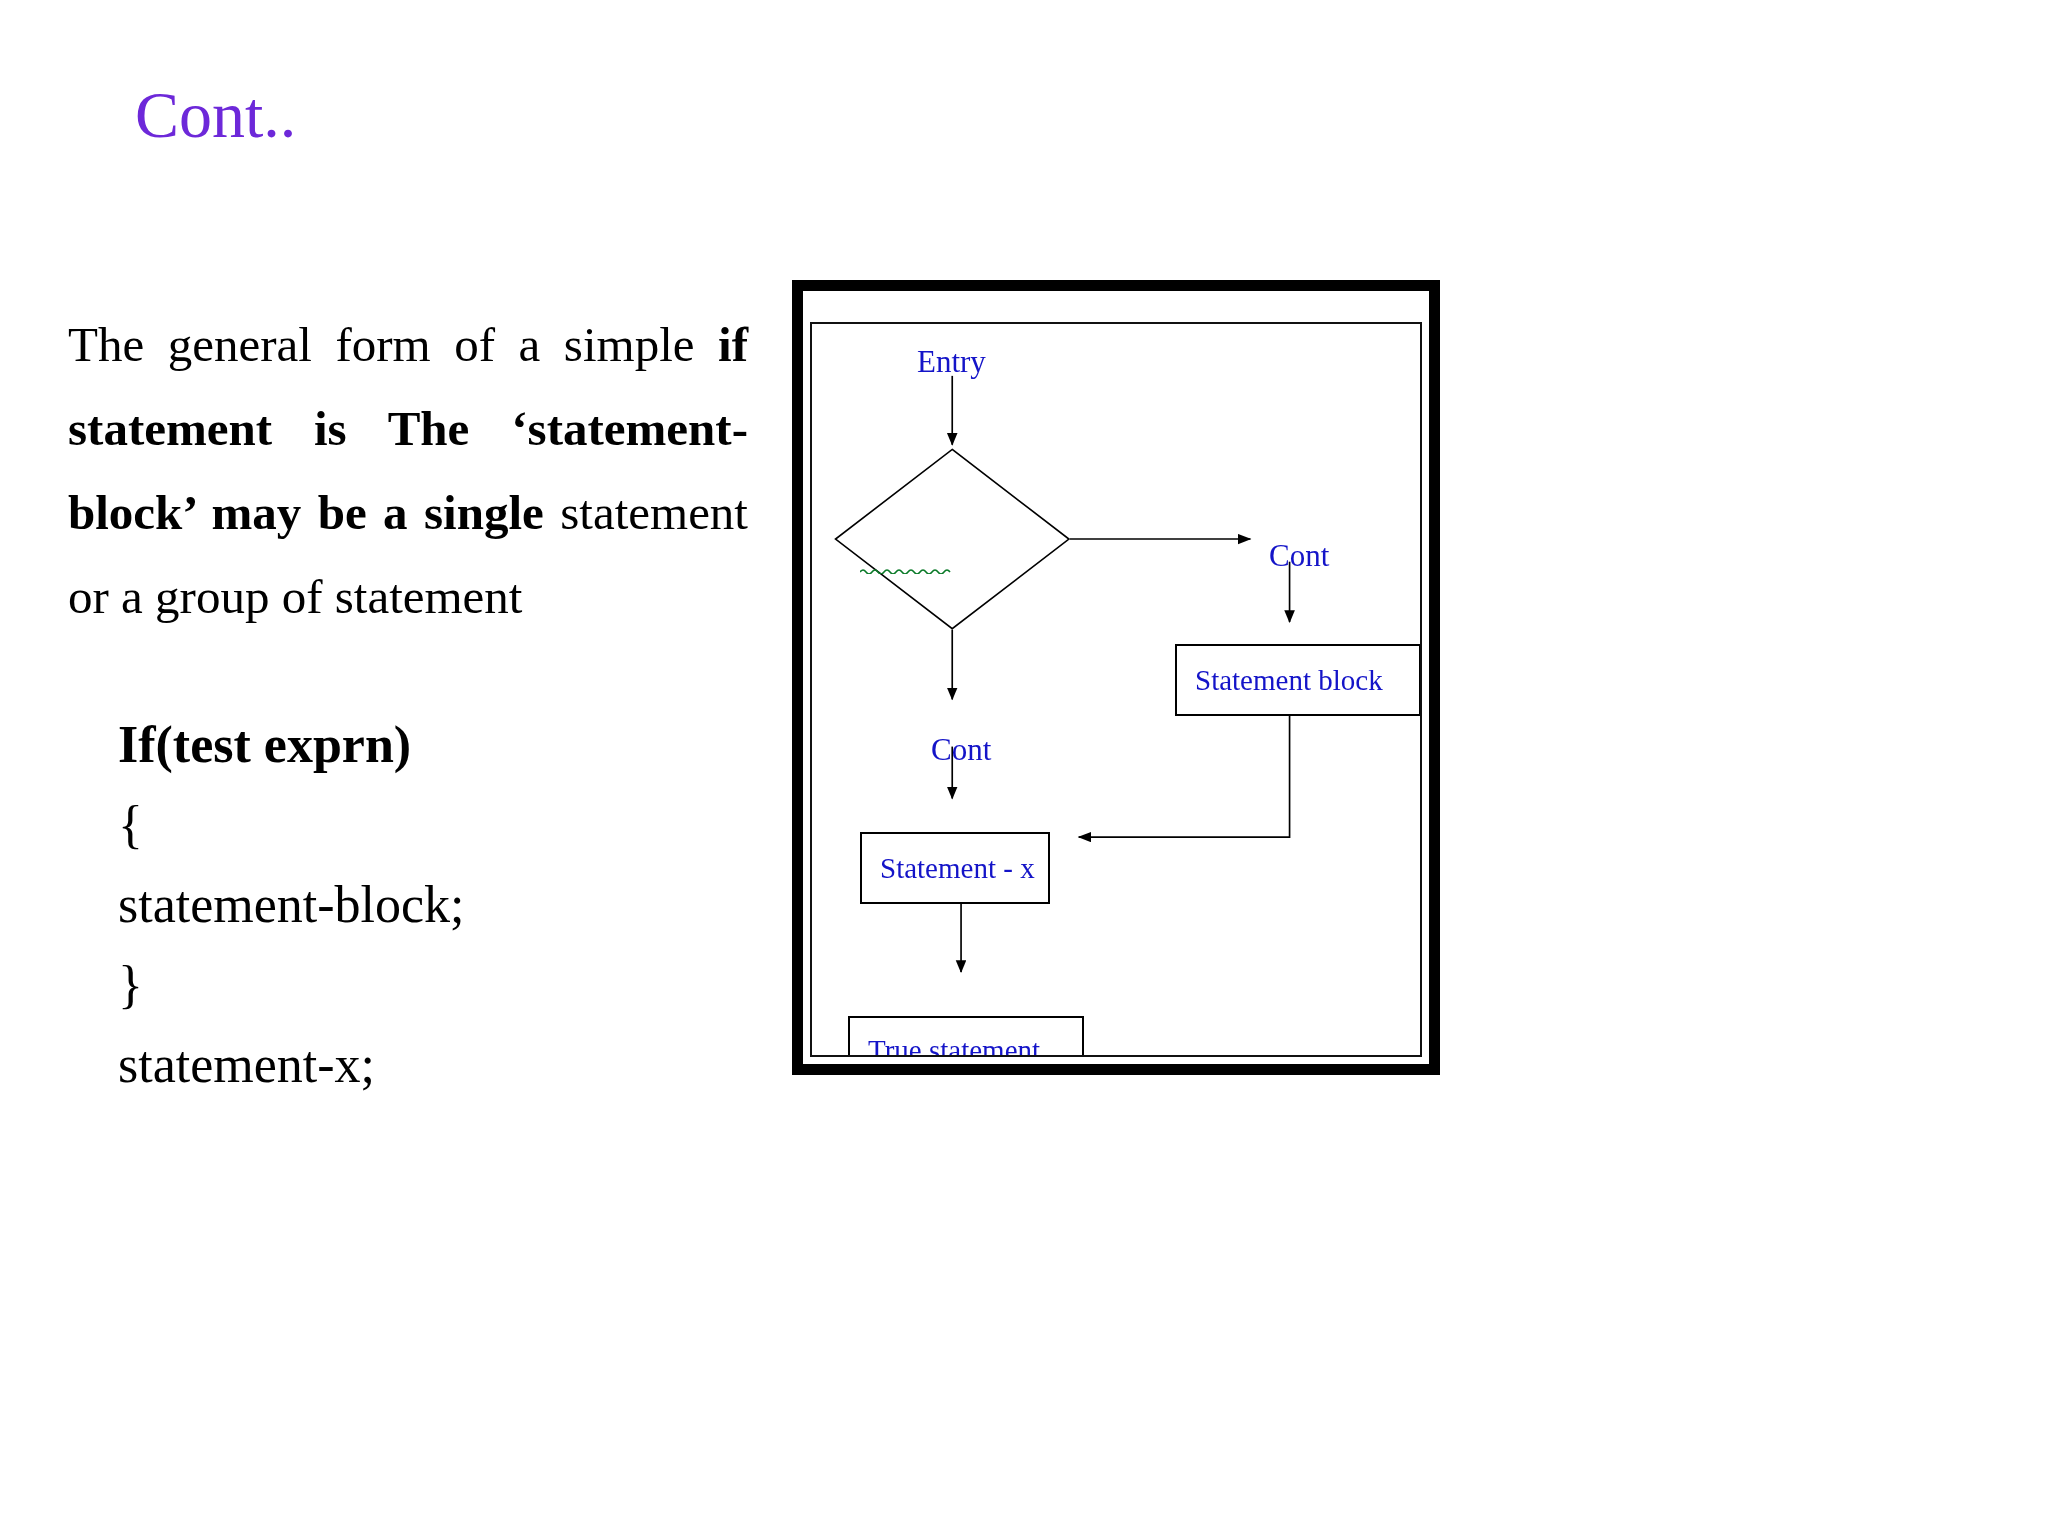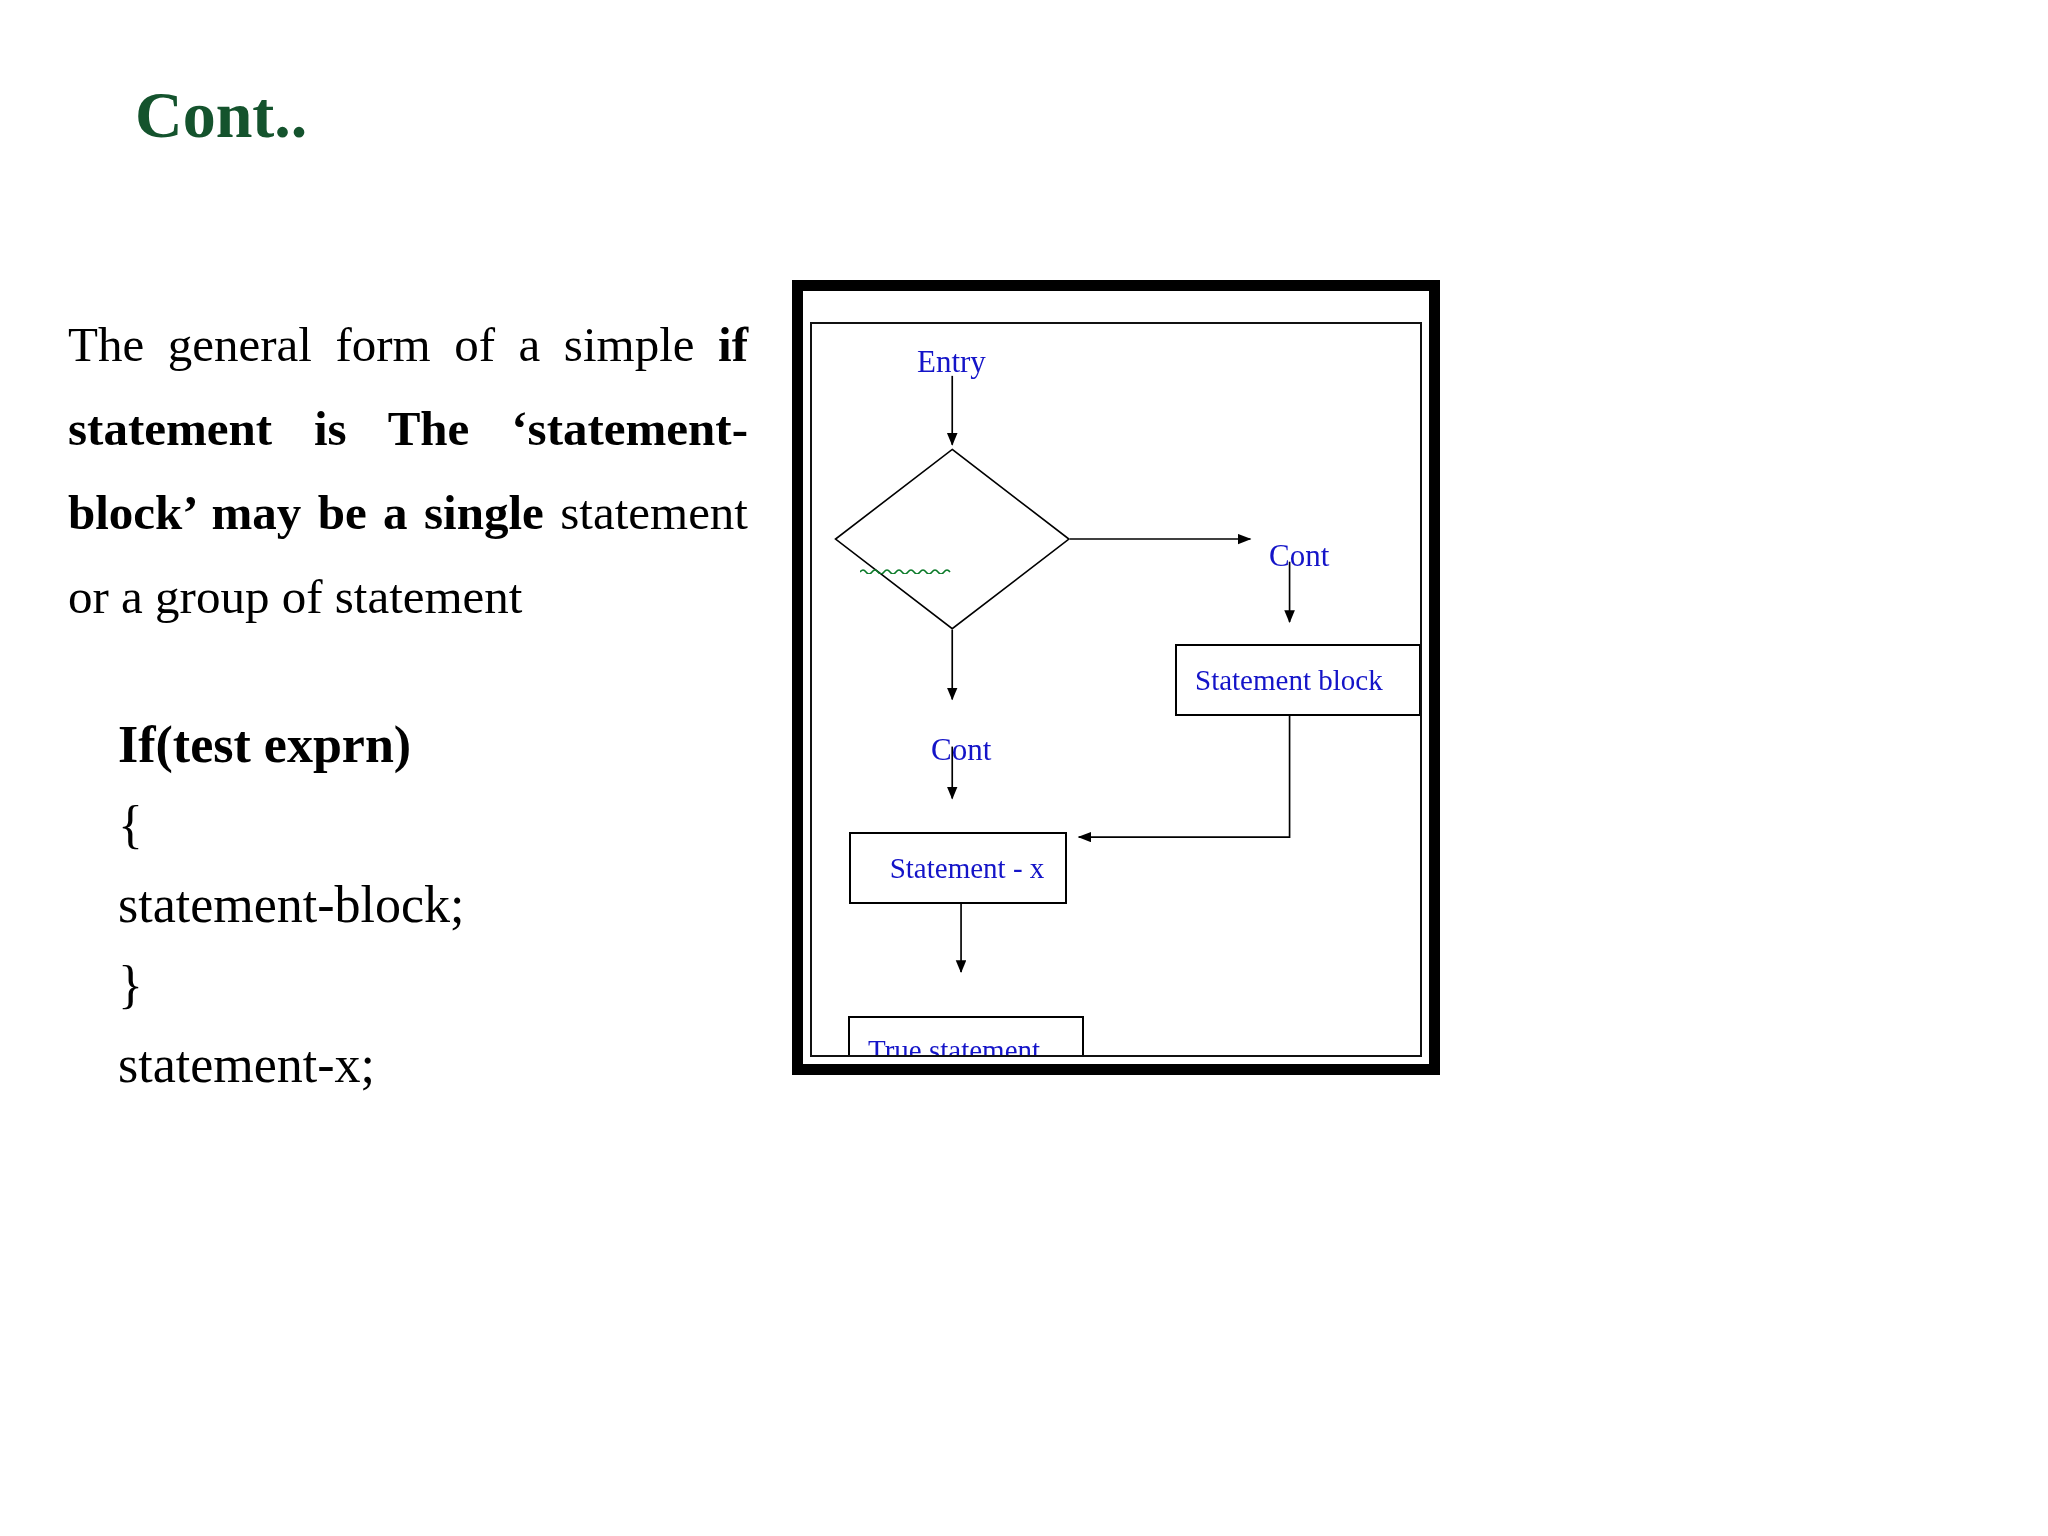--- a/index.html
+++ b/index.html
@@ -10,22 +10,22 @@
     overflow:hidden;
     position:relative;
   }
   .slide{position:absolute;inset:0;}
 
   
   .title{
     position:absolute;
     left:135px;top:82px;
     font-size:66px;
-    font-weight:bold;
-    color:#14532d;
+    font-weight:normal;
+    color:#6d28d9;
     letter-spacing:0px;
     line-height:1.0;
     white-space:nowrap;
   }
 
   
   .body-para{
     position:absolute;
     left:68px;top:303px;
     width:680px;
@@ -108,21 +108,21 @@
     display:flex;align-items:center;
   }
   .fc-box span{
     color:#1414c8;
     font-size:29px;
     padding-left:18px;
     white-space:nowrap;
     font-family:"Liberation Serif","DejaVu Serif",serif;
   }
   .fc-box.stmt-block{left:363px;top:320px;width:246px;height:72px;}
-  .fc-box.stmt-x{left:37px;top:508px;width:218px;height:72px;justify-content:center;}
+  .fc-box.stmt-x{left:48px;top:508px;width:190px;height:72px;}
   .fc-box.next-stmt{left:36px;top:692px;width:236px;height:68px;}
 </style>
 </head>
 <body>
 
 <div class="slide">
 
   <div class="title">Cont..</div>
 
   <div class="body-para">

